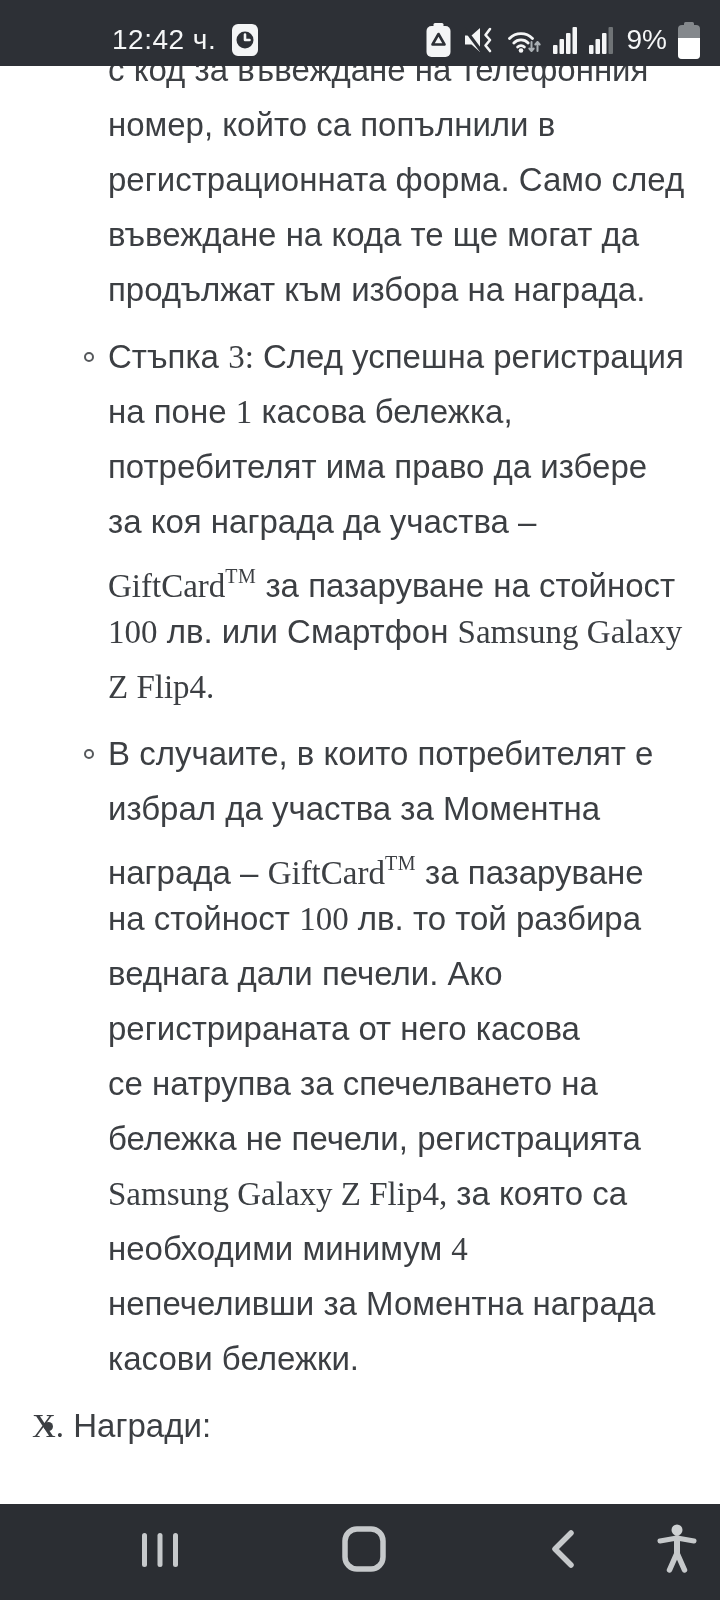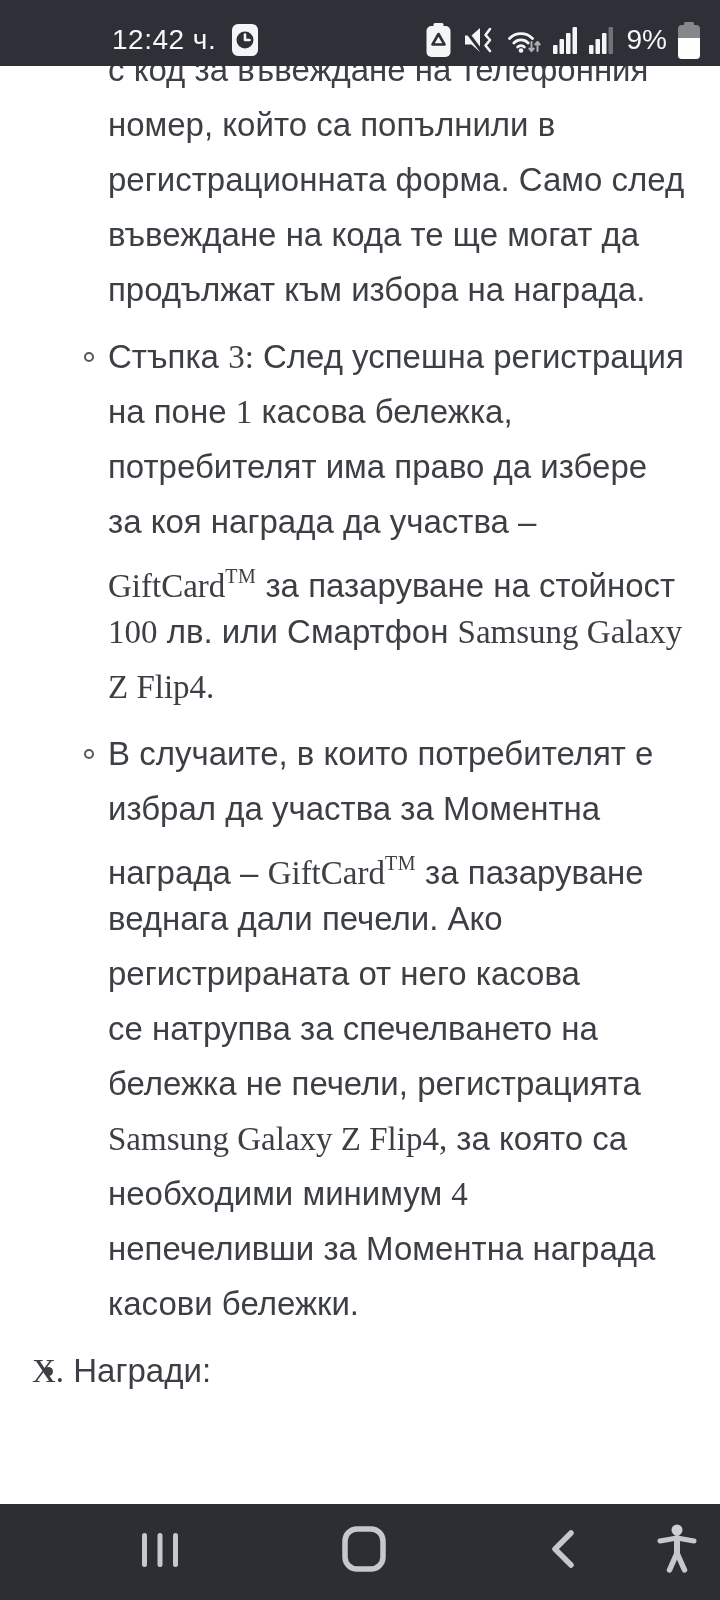--- a/index.html
+++ b/index.html
@@ -70,20 +70,21 @@
       <div class="line"><span class="run-sans">за коя награда да участва –</span></div>
       <div class="line"><span class="run-serif">GiftCard</span><span class="run-sup">TM</span><span class="run-sans"> за пазаруване на стойност</span></div>
       <div class="line"><span class="run-serif">100</span><span class="run-sans"> лв. или Смартфон </span><span class="run-serif">Samsung Galaxy</span></div>
       <div class="line"><span class="run-serif">Z Flip4.</span></div>
     </div>
     <div class="para lvl2">
       <span class="bullet bullet-circle"></span>
       <div class="line"><span class="run-sans">В случаите, в които потребителят е</span></div>
       <div class="line"><span class="run-sans">избрал да участва за Моментна</span></div>
       <div class="line"><span class="run-sans">награда – </span><span class="run-serif">GiftCard</span><span class="run-sup">TM</span><span class="run-sans"> за пазаруване</span></div>
+      <div class="line"><span class="run-sans">на стойност </span><span class="run-serif">100</span><span class="run-sans"> лв. то той разбира</span></div>
       <div class="line"><span class="run-sans">веднага дали печели. Ако</span></div>
       <div class="line"><span class="run-sans">регистрираната от него касова</span></div>
       <div class="line"><span class="run-sans">се натрупва за спечелването на</span></div>
       <div class="line"><span class="run-sans">бележка не печели, регистрацията</span></div>
       <div class="line"><span class="run-serif">Samsung Galaxy Z Flip4,</span><span class="run-sans"> за която са</span></div>
       <div class="line"><span class="run-sans">необходими минимум </span><span class="run-serif">4</span></div>
       <div class="line"><span class="run-sans">непечеливши за Моментна награда</span></div>
       <div class="line"><span class="run-sans">касови бележки.</span></div>
     </div>
     <div class="para lvl1">

